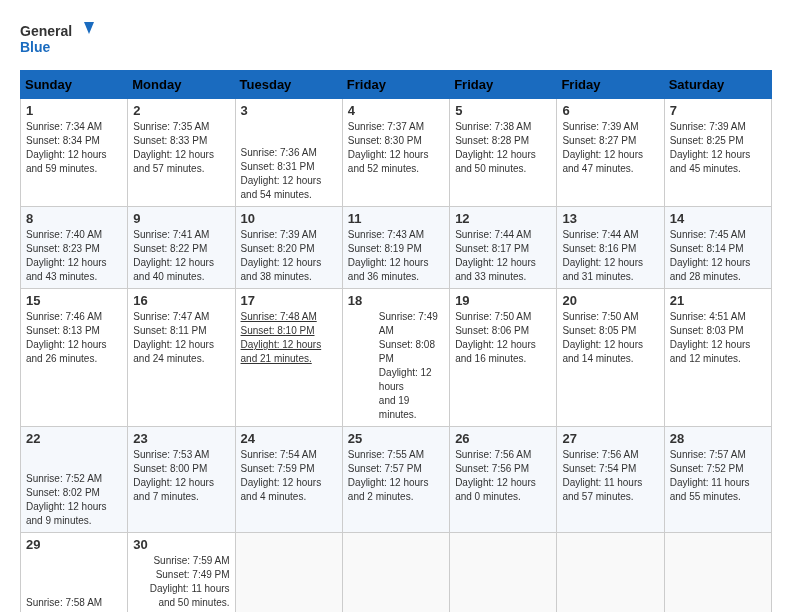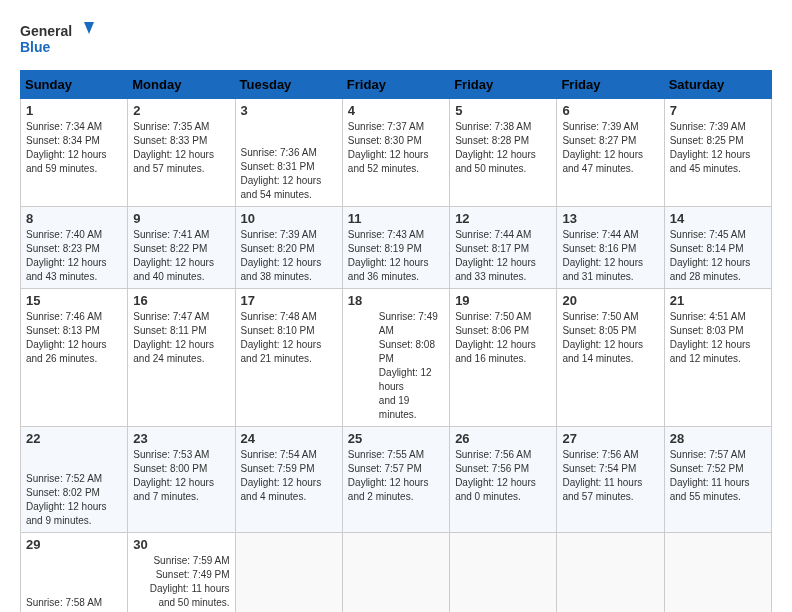--- a/index.html
+++ b/index.html
@@ -221,21 +221,21 @@
         </td>
         <td>
           <span class="day-num">16</span>
           <div class="day-info" style="white-space: pre-line;">Sunrise: 7:47 AM
 Sunset: 8:11 PM
 Daylight: 12 hours
 and 24 minutes.</div>
         </td>
         <td>
           <span class="day-num">17</span>
-          <div class="day-info" style="white-space: pre-line;">Sunrise: 7:48 AM
+          <div class="day-info" style="white-space: pre-line; text-decoration: underline;">Sunrise: 7:48 AM
 Sunset: 8:10 PM
 Daylight: 12 hours
 and 21 minutes.</div>
         </td>
         <td>
           <span class="day-num">18</span>
           <div class="day-info" style="white-space: pre-line; margin-left: 31px;">Sunrise: 7:49 AM
 Sunset: 8:08 PM
 Daylight: 12 hours
 and 19 minutes.</div>

